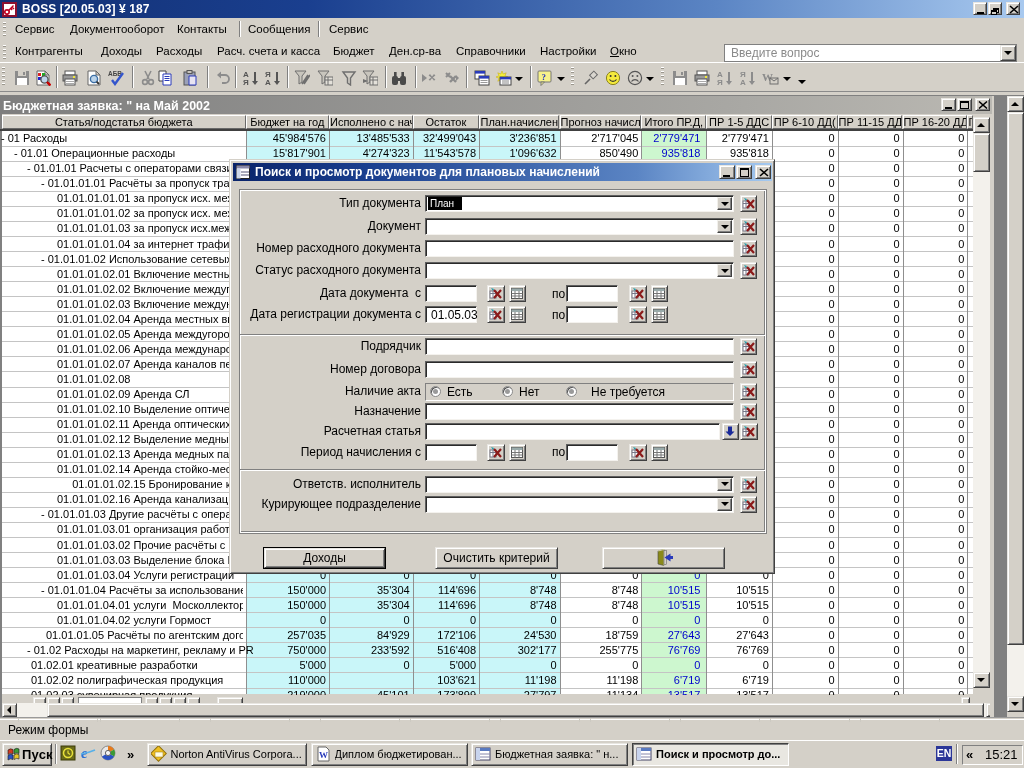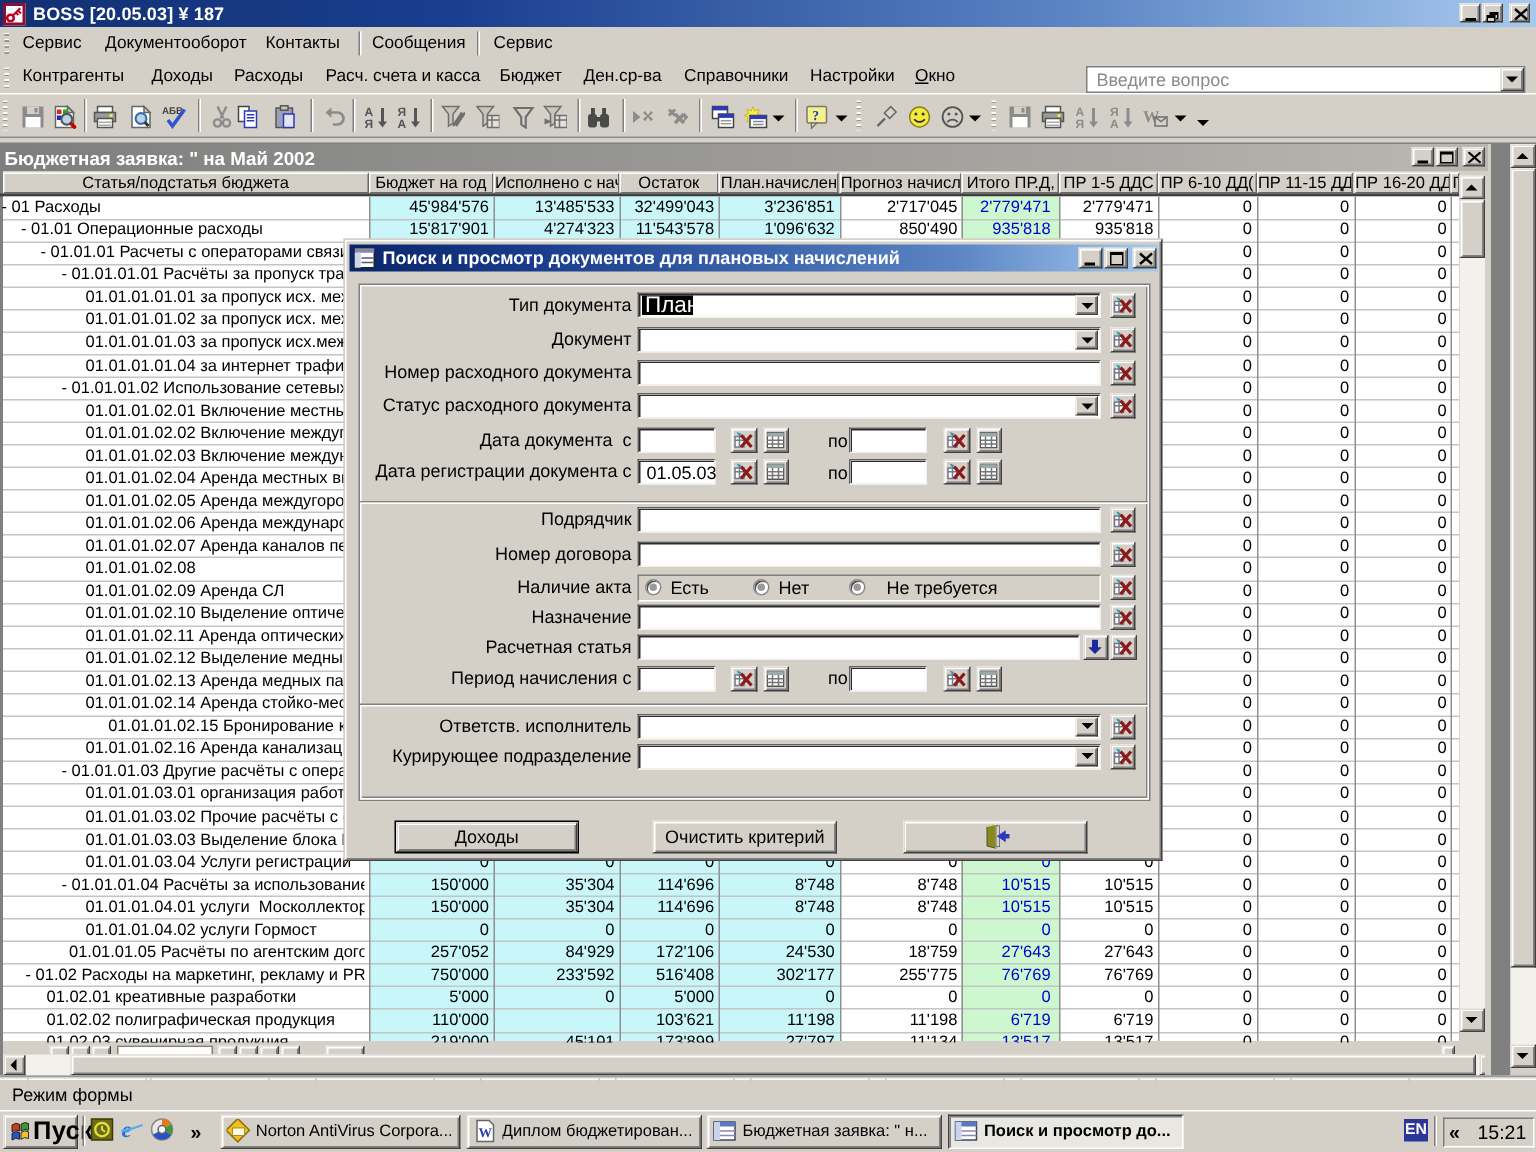--- a/index.html
+++ b/index.html
@@ -527,31 +527,31 @@
     <div class="num" style="left:339.7px;top:612.75px;width:70px;color:#000;">0</div>
     <div class="num" style="left:406.1px;top:612.75px;width:70px;color:#000;">0</div>
     <div class="num" style="left:486.5px;top:612.75px;width:70px;color:#000;">0</div>
     <div class="num" style="left:568.3px;top:612.75px;width:70px;color:#000;">0</div>
     <div class="num" style="left:630.4px;top:612.75px;width:70px;color:#0000cc;">0</div>
     <div class="num" style="left:698.9px;top:612.75px;width:70px;color:#000;">0</div>
     <div class="num" style="left:794.6px;top:612.75px;width:40px;">0</div>
     <div class="num" style="left:859.5px;top:612.75px;width:40px;">0</div>
     <div class="num" style="left:924.4px;top:612.75px;width:40px;">0</div>
     <div class="lt" style="left:46px;top:627.80px;width:197.0px;">01.01.01.05 Расчёты по агентским дого</div>
-    <div class="num" style="left:256.0px;top:627.80px;width:70px;color:#000;">257'052</div>
+    <div class="num" style="left:256.0px;top:627.80px;width:70px;color:#000;">257'035</div>
     <div class="num" style="left:339.7px;top:627.80px;width:70px;color:#000;">84'929</div>
     <div class="num" style="left:406.1px;top:627.80px;width:70px;color:#000;">172'106</div>
     <div class="num" style="left:486.5px;top:627.80px;width:70px;color:#000;">24'530</div>
     <div class="num" style="left:568.3px;top:627.80px;width:70px;color:#000;">18'759</div>
     <div class="num" style="left:630.4px;top:627.80px;width:70px;color:#0000cc;">27'643</div>
     <div class="num" style="left:698.9px;top:627.80px;width:70px;color:#000;">27'643</div>
     <div class="num" style="left:794.6px;top:627.80px;width:40px;">0</div>
     <div class="num" style="left:859.5px;top:627.80px;width:40px;">0</div>
     <div class="num" style="left:924.4px;top:627.80px;width:40px;">0</div>
-    <div class="lt" style="left:17px;top:642.85px;width:226.0px;">- 01.02 Расходы на маркетинг, рекламу и PR</div>
+    <div class="lt" style="left:27px;top:642.85px;width:226.0px;">- 01.02 Расходы на маркетинг, рекламу и PR</div>
     <div class="num" style="left:256.0px;top:642.85px;width:70px;color:#000;">750'000</div>
     <div class="num" style="left:339.7px;top:642.85px;width:70px;color:#000;">233'592</div>
     <div class="num" style="left:406.1px;top:642.85px;width:70px;color:#000;">516'408</div>
     <div class="num" style="left:486.5px;top:642.85px;width:70px;color:#000;">302'177</div>
     <div class="num" style="left:568.3px;top:642.85px;width:70px;color:#000;">255'775</div>
     <div class="num" style="left:630.4px;top:642.85px;width:70px;color:#0000cc;">76'769</div>
     <div class="num" style="left:698.9px;top:642.85px;width:70px;color:#000;">76'769</div>
     <div class="num" style="left:794.6px;top:642.85px;width:40px;">0</div>
     <div class="num" style="left:859.5px;top:642.85px;width:40px;">0</div>
     <div class="num" style="left:924.4px;top:642.85px;width:40px;">0</div>
@@ -639,21 +639,21 @@
     <div class="a" style="left:0;top:740px;width:1024px;height:28px;background:#d4d0c8;border-top:1px solid #fff;"></div>
     <div class="a btn3" style="left:2px;top:742.5px;width:50px;height:23px;"></div>
     <svg class="a" style="left:6px;top:745px" width="15" height="18" viewBox="0 0 14 18">
       <g stroke="#1a1a1a" stroke-width=".6">
         <path d="M1.5 5 q2.5-2 5-0.5 l0 4.5 q-2.5-1.5-5 0.5 z" fill="#d03a22"></path>
         <path d="M7.5 4.5 q2.5-2 5-0.5 l0 4.5 q-2.5-1.5-5 0.5 z" fill="#3a9b35"></path>
         <path d="M1.5 10.5 q2.5-2 5-0.5 l0 4.5 q-2.5-1.5-5 0.5 z" fill="#2a52c4"></path>
         <path d="M7.5 10 q2.5-2 5-0.5 l0 4.5 q-2.5-1.5-5 0.5 z" fill="#e8c52a"></path>
       </g>
     </svg>
-    <div class="a" style="left:22px;top:742.5px;height:23px;display:flex;align-items:center;font-size:17px;font-weight:bold;letter-spacing:.2px;">Пуск</div>
+    <div class="a" style="left:22px;top:742.5px;height:23px;display:flex;align-items:center;font-size:13px;font-weight:bold;letter-spacing:.2px;">Пуск</div>
     <div class="a groovv" style="left:55px;top:744px;height:20px;"></div>
     <svg class="a" style="left:60px;top:745px" width="16" height="16" viewBox="0 0 16 16">
       <rect x="1" y="1" width="14" height="14" fill="#6b6b1a" stroke="#3a3a08"></rect>
       <circle cx="8" cy="8" r="4.5" fill="none" stroke="#e8e23a" stroke-width="1.5"></circle>
       <path d="M8 5.5 L8 8 L10 9.5" stroke="#e8e23a" stroke-width="1.2" fill="none"></path>
     </svg>
     <svg class="a" style="left:80px;top:745px" width="16" height="16" viewBox="0 0 16 16">
       <text x="1" y="13" font-size="15" font-weight="bold" font-family="Liberation Serif" font-style="italic" fill="#2a6fd4">e</text>
       <path d="M1 9 q7 -1 14 -4" stroke="#58b0e8" stroke-width="1.6" fill="none"></path>
     </svg>
@@ -743,21 +743,21 @@
     <div class="a" style="left:741.5px;top:197.0px;width:14px;height:13px;">
       <svg width="14" height="13" viewBox="0 0 14 13">
         <rect x="1" y="4" width="6" height="7" fill="#fff" stroke="#778"></rect>
         <line x1="1" y1="6.5" x2="7" y2="6.5" stroke="#778"></line>
         <line x1="4" y1="4" x2="4" y2="11" stroke="#778"></line>
         <path d="M2 1 l3 1 l-1 2 z" fill="#1a9baa"></path>
         <path d="M5 3 L12 11 M12 3 L5 11" stroke="#8b1a1a" stroke-width="2.2"></path>
       </svg>
     </div>
     <div class="a" style="left:428px;top:197px;width:34px;height:13px;background:#000;"></div>
-    <div class="a" style="left:430px;top:197px;height:18px;font-size:15px;color:#fff;line-height:13px;">План</div>
+    <div class="a" style="left:430px;top:197px;height:18px;font-size:10px;color:#fff;line-height:13px;">План</div>
     <div class="lbl" style="left:240px;top:218.0px;width:181px;">Документ</div>
     <div class="fld" style="left:425px;top:218.0px;width:309px;height:17px;"></div>
     <div class="cbtn" style="left:717px;top:220.0px;width:15px;height:13px;">
       <div class="tdown"></div>
     </div>
     <div class="a btn3" style="left:739.5px;top:218.0px;width:17.5px;height:17px;"></div>
     <div class="a" style="left:741.5px;top:220.0px;width:14px;height:13px;">
       <svg width="14" height="13" viewBox="0 0 14 13">
         <rect x="1" y="4" width="6" height="7" fill="#fff" stroke="#778"></rect>
         <line x1="1" y1="6.5" x2="7" y2="6.5" stroke="#778"></line>

